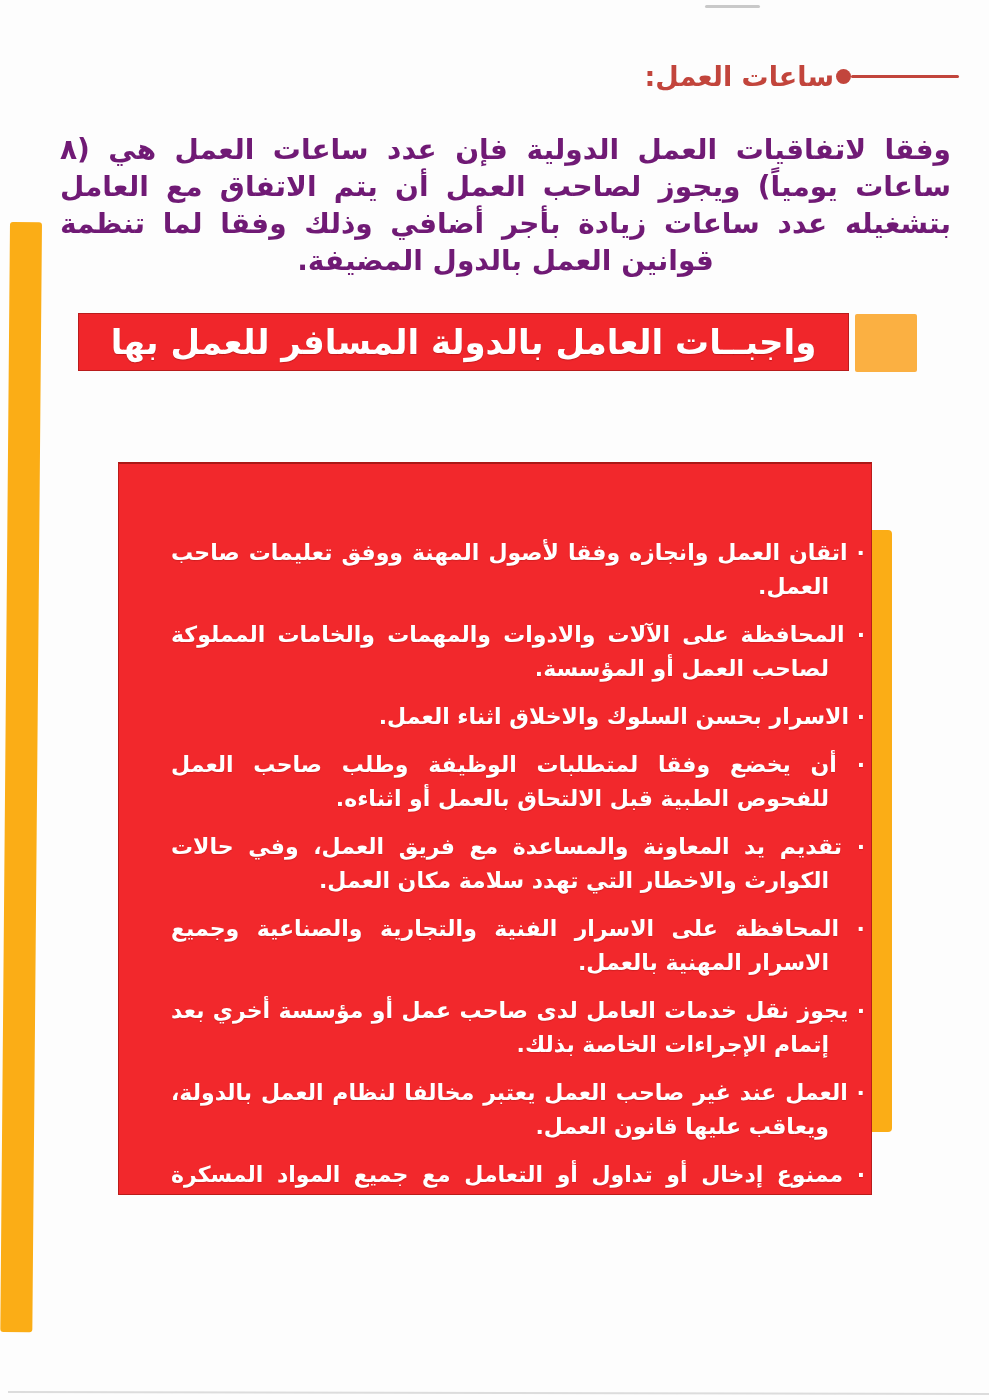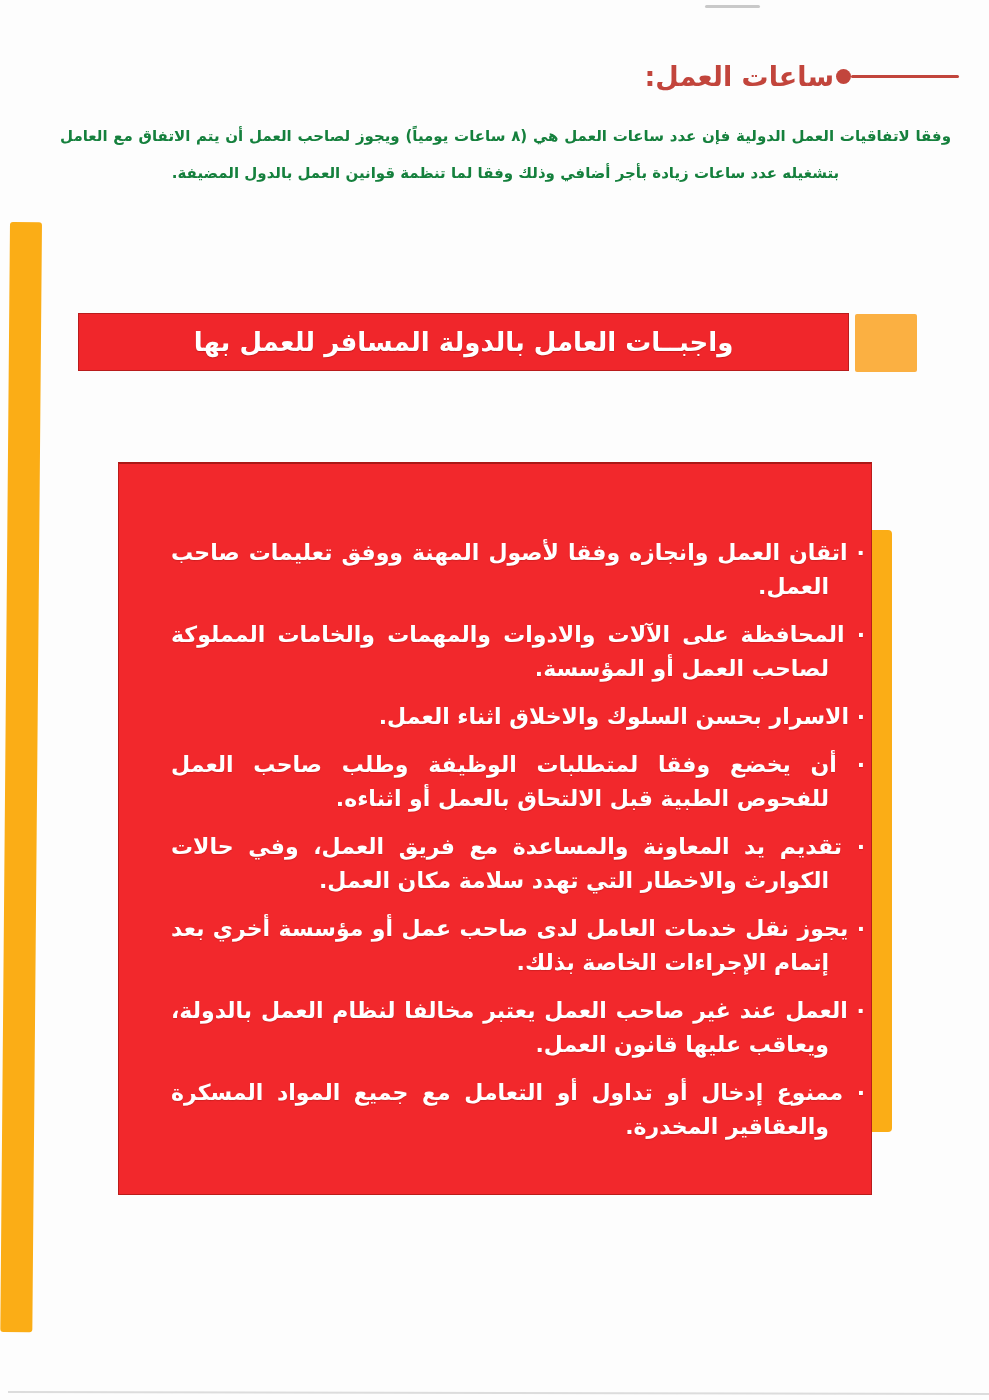--- a/index.html
+++ b/index.html
@@ -28,21 +28,21 @@
   .heading-text {
     color: #c2453c; font-size: 27px; font-weight: 700;
     white-space: nowrap;
   }
 
   
   .intro {
     position: absolute; top: 103px; right: 38px; left: 60px;
     direction: rtl;
     text-align: justify; text-align-last: center;
-    font-size: 15px; font-weight: 700; color: #15803d;
+    font-size: 28px; font-weight: 700; color: #701a75;
     line-height: 37px;
   }
 
   
   .left-bar {
     position: absolute; left: 10px; top: 222px;
     width: 32px; height: 1110px;
     background: #fbad16; border-radius: 3px;
     transform: rotate(0.5deg); transform-origin: top left;
   }
@@ -50,21 +50,21 @@
   
   .banner {
     position: absolute; left: 78px; top: 313px;
     width: 771px; height: 58px;
     background: #f0262b;
     border: 1px solid rgba(140,20,16,.55);
     box-sizing: border-box;
     display: flex; align-items: center; justify-content: center;
   }
   .banner-title {
-    color: #ffffff; font-size: 26px; font-weight: 700;
+    color: #ffffff; font-size: 34px; font-weight: 700;
     direction: rtl; white-space: nowrap;
     text-shadow: 0 1px 1px rgba(120,10,10,.35);
   }
   .yellow-square {
     position: absolute; left: 855px; top: 314px;
     width: 62px; height: 58px;
     background: #fbb042; border-radius: 2px;
   }
 
   
@@ -135,20 +135,21 @@
 
   <div class="side-bar"></div>
 
   <div class="duties-panel">
     <ul class="duties-list">
         <li>اتقان العمل وانجازه وفقا لأصول المهنة ووفق تعليمات صاحب العمل.</li>
         <li>المحافظة على الآلات والادوات والمهمات والخامات المملوكة لصاحب العمل أو المؤسسة.</li>
         <li>الاسرار بحسن السلوك والاخلاق اثناء العمل.</li>
         <li>أن يخضع وفقا لمتطلبات الوظيفة وطلب صاحب العمل للفحوص الطبية قبل الالتحاق بالعمل أو اثناءه.</li>
         <li>تقديم يد المعاونة والمساعدة مع فريق العمل، وفي حالات الكوارث والاخطار التي تهدد سلامة مكان العمل.</li>
+        <li>المحافظة على الاسرار الفنية والتجارية والصناعية وجميع الاسرار المهنية بالعمل.</li>
         <li>يجوز نقل خدمات العامل لدى صاحب عمل أو مؤسسة أخري بعد إتمام الإجراءات الخاصة بذلك.</li>
         <li>العمل عند غير صاحب العمل يعتبر مخالفا لنظام العمل بالدولة، ويعاقب عليها قانون العمل.</li>
         <li>ممنوع إدخال أو تداول أو التعامل مع جميع المواد المسكرة والعقاقير المخدرة.</li>
       </ul>
   </div>
 
   <div class="bottom-edge-line"></div>
 
 </div>
 

